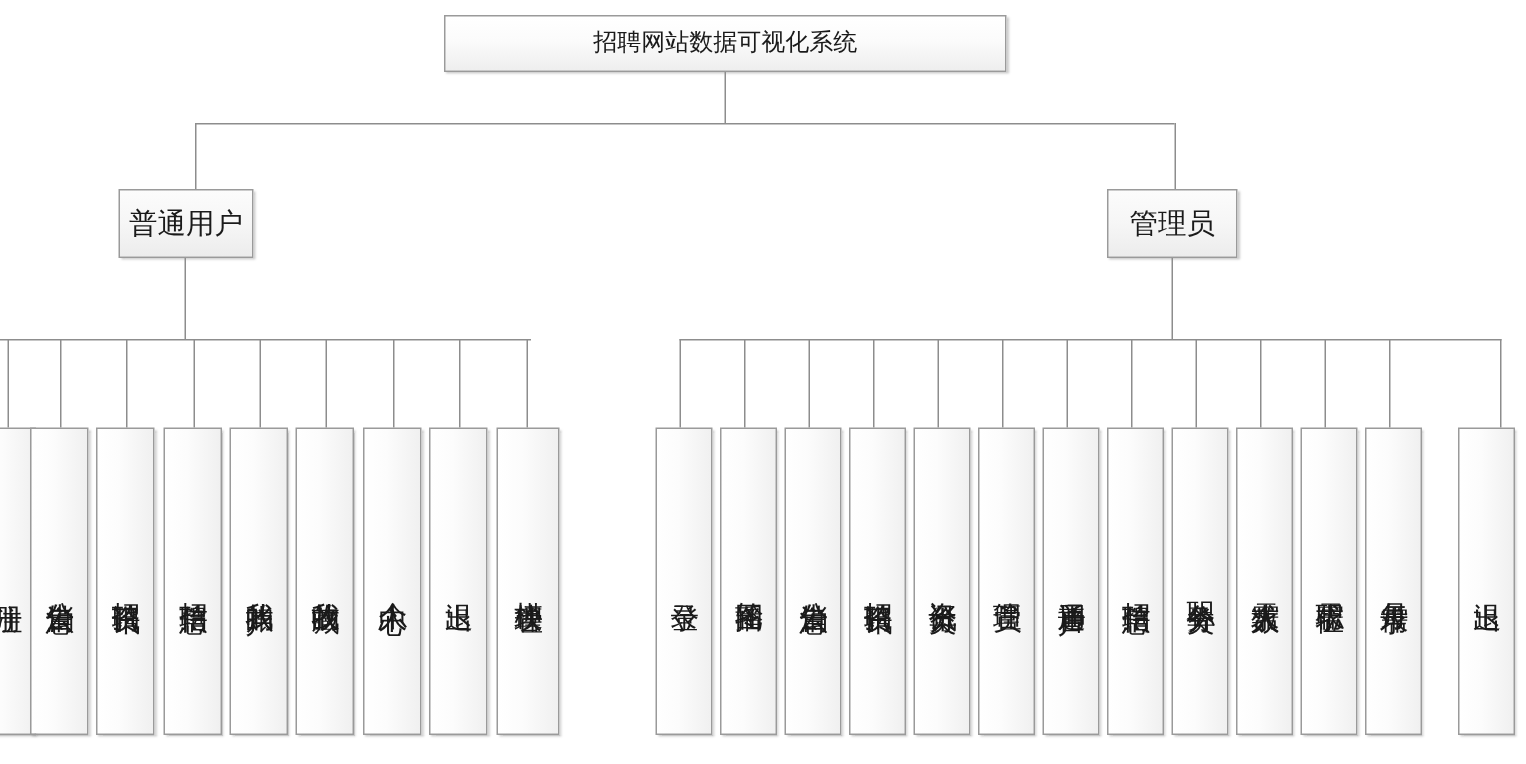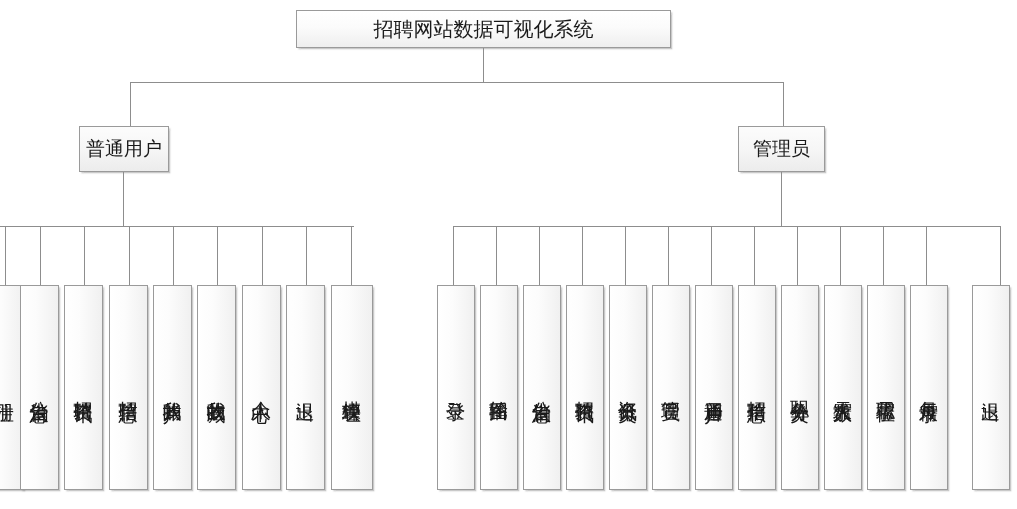--- a/index.html
+++ b/index.html
@@ -28,21 +28,21 @@
     box-shadow: 1.5px 1.5px 1.5px rgba(120,120,120,0.40);
     display: flex;
     align-items: center;
     justify-content: center;
     color: #1a1a1a;
     letter-spacing: 0px;
   }
 
   
   .node.root {
-    font-size: 20px;
+    font-size: 16px;
     line-height: 1.1;
     background: linear-gradient(to bottom, #ffffff 0%, #fbfbfb 45%, #eeeeee 100%);
   }
 
   
   .node.role {
     font-size: 19px;
     background: linear-gradient(to bottom, #fcfcfc 0%, #f6f6f6 50%, #ececec 100%);
   }
 

